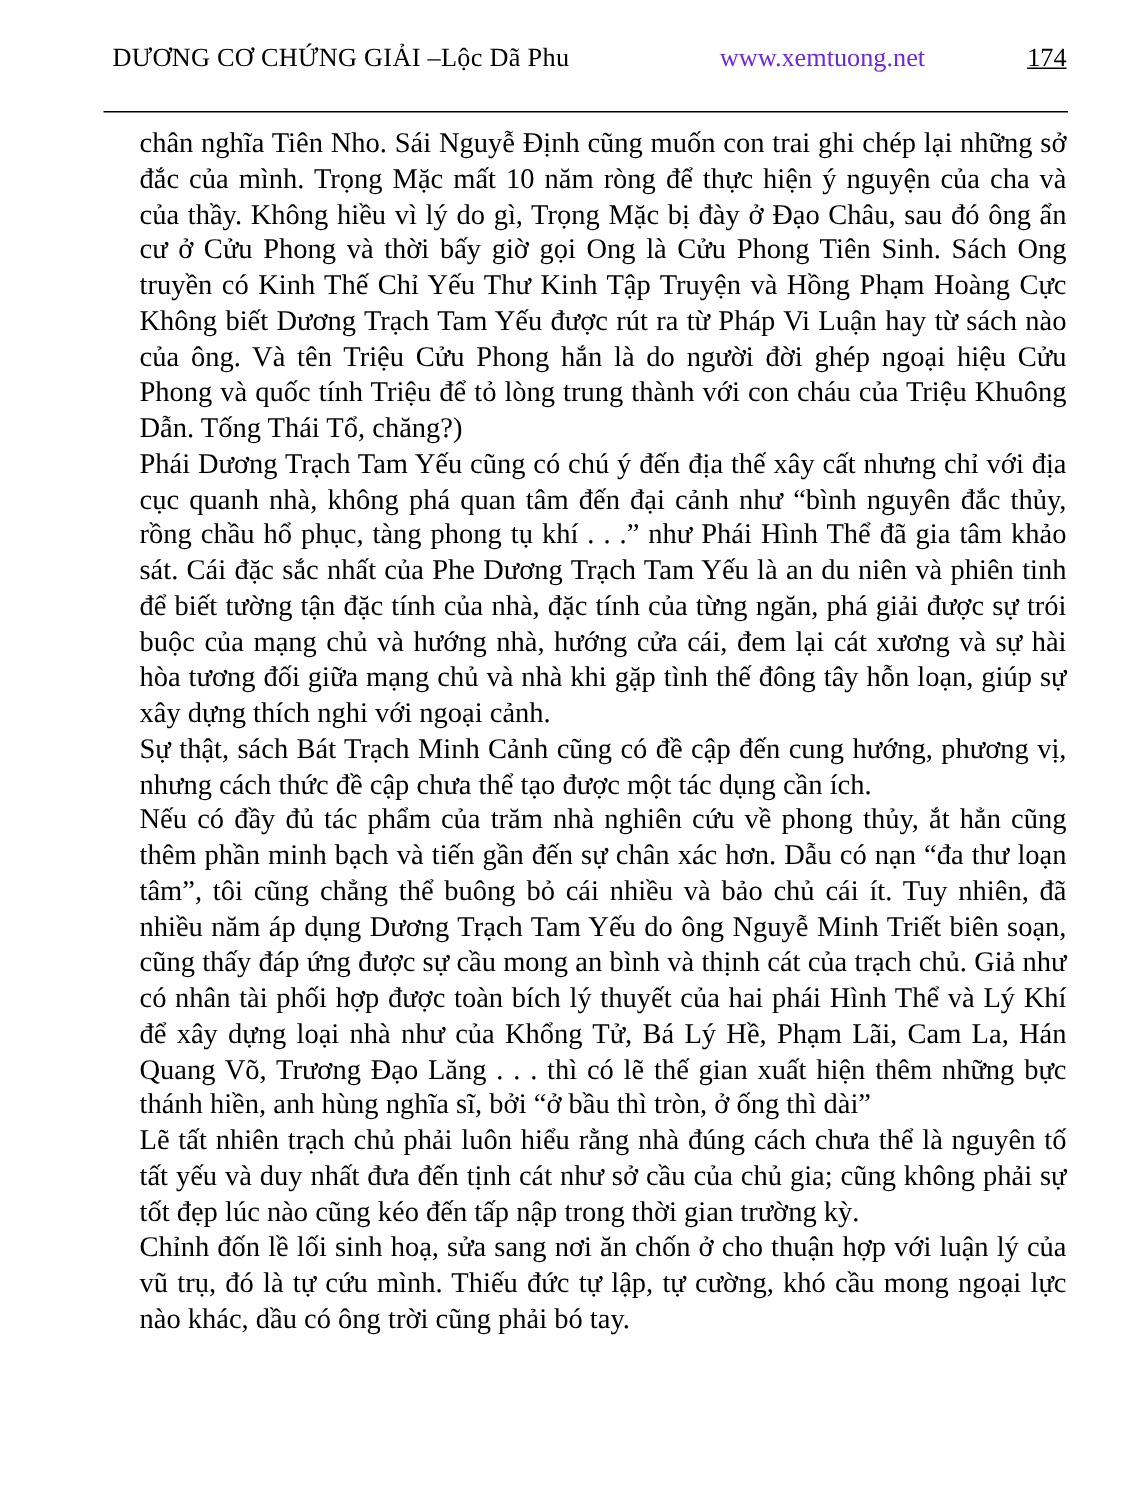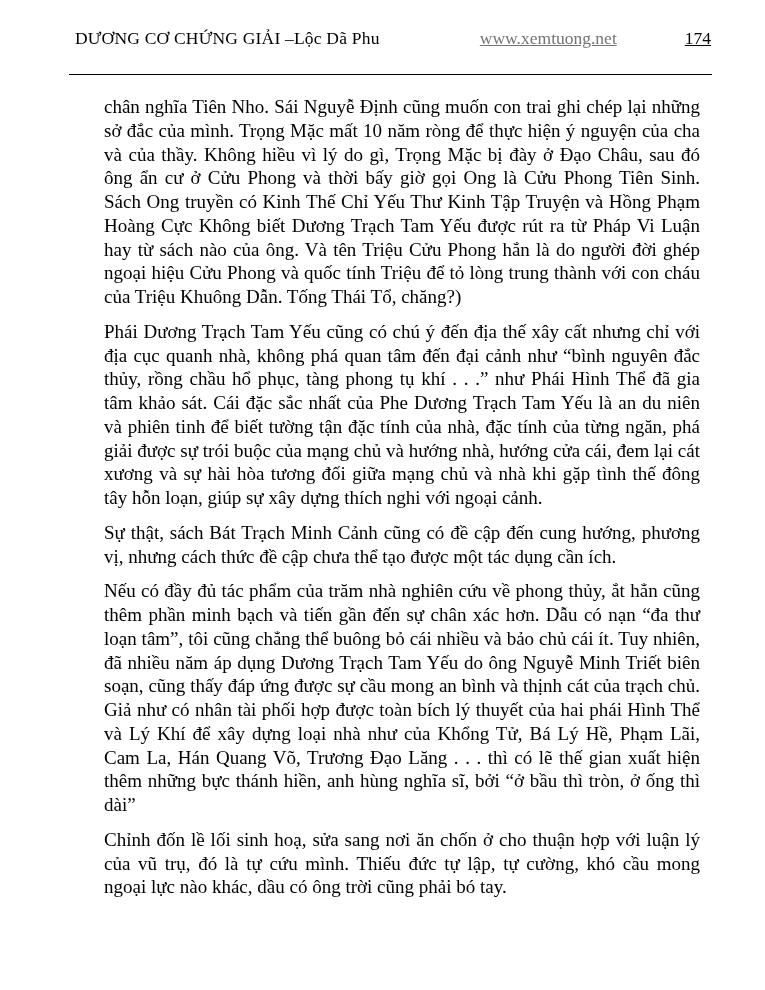--- a/index.html
+++ b/index.html
@@ -22,22 +22,21 @@
     display: flex;
     align-items: baseline;
     font-size: 17.5px;
     white-space: nowrap;
   }
   .header .title {
     flex: 1 1 auto;
     letter-spacing: 0.2px;
   }
   .header .link {
-    color: #737373;
-    text-decoration: underline;
+    color: #6d28d9;
     cursor: pointer;
   }
   .header .pagenum {
     margin-left: 68px;
     text-decoration: underline;
   }
   .rule {
     position: absolute;
     left: 69px; top: 74px;
     width: 643px;
@@ -47,21 +46,21 @@
   }
   .body-text {
     position: absolute;
     left: 93px; top: 84px;
     width: 618px;
     font-size: 19px;
     line-height: 23.75px;
     text-align: justify;
   }
   .body-text p.para {
-    margin: 11px;
+    margin: 0;
     padding: 0;
   }
 </style>
 </head>
 <body>
 
 <div class="page">
 
   <div class="header">
     <span class="title">DƯƠNG CƠ CHỨNG GIẢI –Lộc Dã Phu</span>
@@ -69,16 +68,17 @@
     <span class="pagenum">174</span>
   </div>
 
   <hr class="rule">
 
   <div class="body-text">
       <p class="para">chân nghĩa Tiên Nho. Sái Nguyễ Định cũng muốn con trai ghi chép lại những sở đắc của mình. Trọng Mặc mất 10 năm ròng để thực hiện ý nguyện của cha và của thầy. Không hiều vì lý do gì, Trọng Mặc bị đày ở Đạo Châu, sau đó ông ẩn cư ở Cửu Phong và thời bấy giờ gọi Ong là Cửu Phong Tiên Sinh. Sách Ong truyền có Kinh Thế Chỉ Yếu Thư Kinh Tập Truyện và Hồng Phạm Hoàng Cực Không biết Dương Trạch Tam Yếu được rút ra từ Pháp Vi Luận hay từ sách nào của ông. Và tên Triệu Cửu Phong hắn là do người đời ghép ngoại hiệu Cửu Phong và quốc tính Triệu để tỏ lòng trung thành với con cháu của Triệu Khuông Dẫn. Tống Thái Tổ, chăng?)</p>
       <p class="para">Phái Dương Trạch Tam Yếu cũng có chú ý đến địa thế xây cất nhưng chỉ với địa cục quanh nhà, không phá quan tâm đến đại cảnh như  “bình nguyên đắc thủy, rồng chầu hổ phục, tàng phong tụ khí . . .” như Phái Hình Thể đã gia tâm khảo sát. Cái đặc sắc nhất của Phe Dương Trạch Tam Yếu là an du niên và phiên tinh để biết tường tận đặc tính của nhà, đặc tính của từng ngăn, phá giải được sự trói buộc của mạng chủ và hướng nhà, hướng cửa cái, đem lại cát xương và sự hài hòa tương đối giữa mạng chủ và nhà khi gặp tình thế đông tây hỗn loạn, giúp sự xây dựng thích nghi với ngoại cảnh.</p>
       <p class="para">Sự thật, sách Bát Trạch Minh Cảnh cũng có đề cập đến cung hướng, phương vị, nhưng cách thức đề cập chưa thể tạo được một tác dụng cần ích.</p>
       <p class="para">Nếu có đầy đủ tác phẩm của trăm nhà nghiên cứu về phong thủy, ắt hẳn cũng thêm phần minh bạch và tiến gần đến sự chân xác hơn. Dẫu có nạn “đa thư loạn tâm”, tôi cũng chẳng thể buông bỏ cái nhiều và bảo chủ cái ít. Tuy nhiên, đã nhiều năm áp dụng Dương Trạch Tam Yếu do ông Nguyễ Minh Triết biên soạn, cũng thấy đáp ứng được sự cầu mong an bình và thịnh cát của trạch chủ. Giả như có nhân tài phối hợp được toàn bích lý thuyết của hai phái Hình Thể và Lý Khí để xây dựng loại nhà như của Khổng Tử, Bá Lý Hề, Phạm Lãi, Cam La, Hán Quang Võ, Trương Đạo Lăng . . . thì có lẽ thế gian xuất hiện thêm những bực thánh hiền, anh hùng nghĩa sĩ, bởi “ở bầu thì tròn, ở ống thì dài”</p>
+      <p class="para">Lẽ tất nhiên trạch chủ phải luôn hiểu rằng nhà đúng cách chưa thể là nguyên tố tất yếu và duy nhất đưa đến tịnh cát như sở cầu của chủ gia; cũng không phải sự tốt đẹp lúc nào cũng kéo đến tấp nập trong thời gian trường kỳ.</p>
       <p class="para">Chỉnh đốn lề lối sinh hoạ, sửa sang nơi ăn chốn ở cho thuận hợp với luận lý của vũ trụ, đó là tự cứu mình. Thiếu đức tự lập, tự cường, khó cầu mong ngoại lực nào khác, dầu có ông trời cũng phải bó tay.</p>
     </div>
 
 </div>
 
 </body></html>

